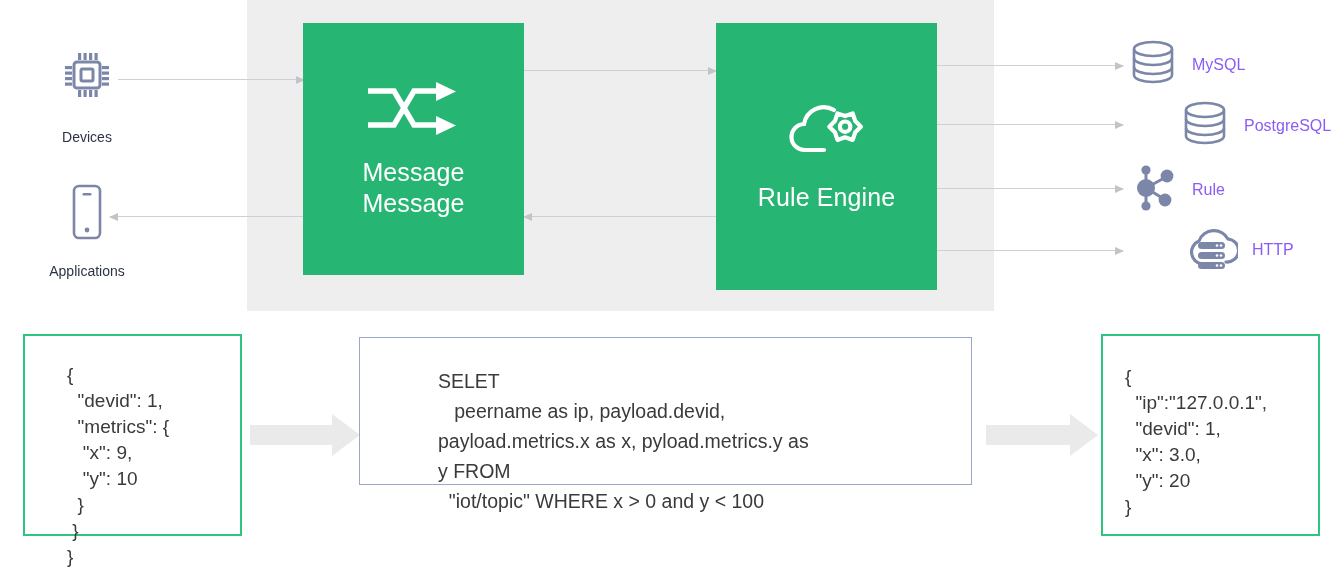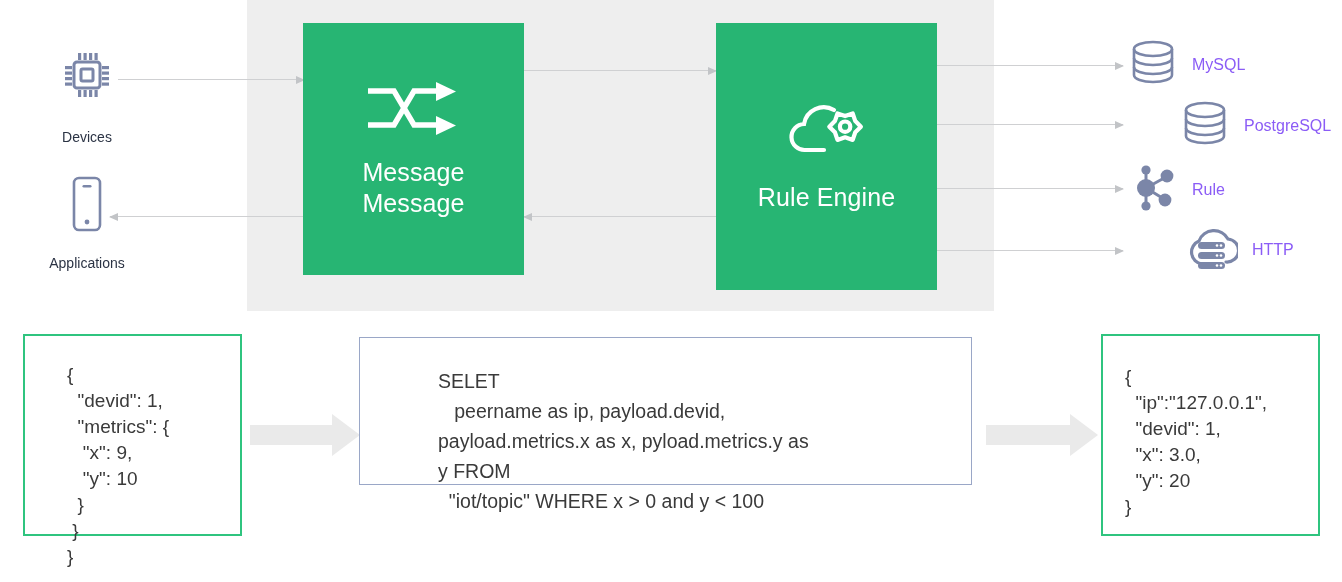--- a/index.html
+++ b/index.html
@@ -33,21 +33,21 @@
     text-align: center; font-weight: 400; letter-spacing: .1px;
   }
 
   
   .node { position: absolute; display: flex; flex-direction: column; align-items: center; }
   .node-label {
     color: #2b3344; font-size: 14px; line-height: 22px; white-space: nowrap;
   }
   .node.devices { left: 27px; top: 45px; width: 120px; }
   .node.devices .node-label { margin-top: 17px; }
-  .node.apps { left: 24px; top: 174px; width: 126px; justify-content: space-between; }
+  .node.apps { left: 24px; top: 182px; width: 126px; justify-content: space-between; }
   .node.apps .node-label { margin-top: 14px; }
 
   .sink { position: absolute; display: flex; align-items: center; gap: 14px; }
   .sink-label { color: #8b5cf6; font-size: 16px; line-height: 24px; white-space: nowrap; }
   .sink.mysql { left: 1128px; top: 39px; }
   .sink.postgres { left: 1180px; top: 100px; }
   .sink.kafka { left: 1128px; top: 164px; }
   .sink.http  { left: 1186px; top: 224px; }
 
   

